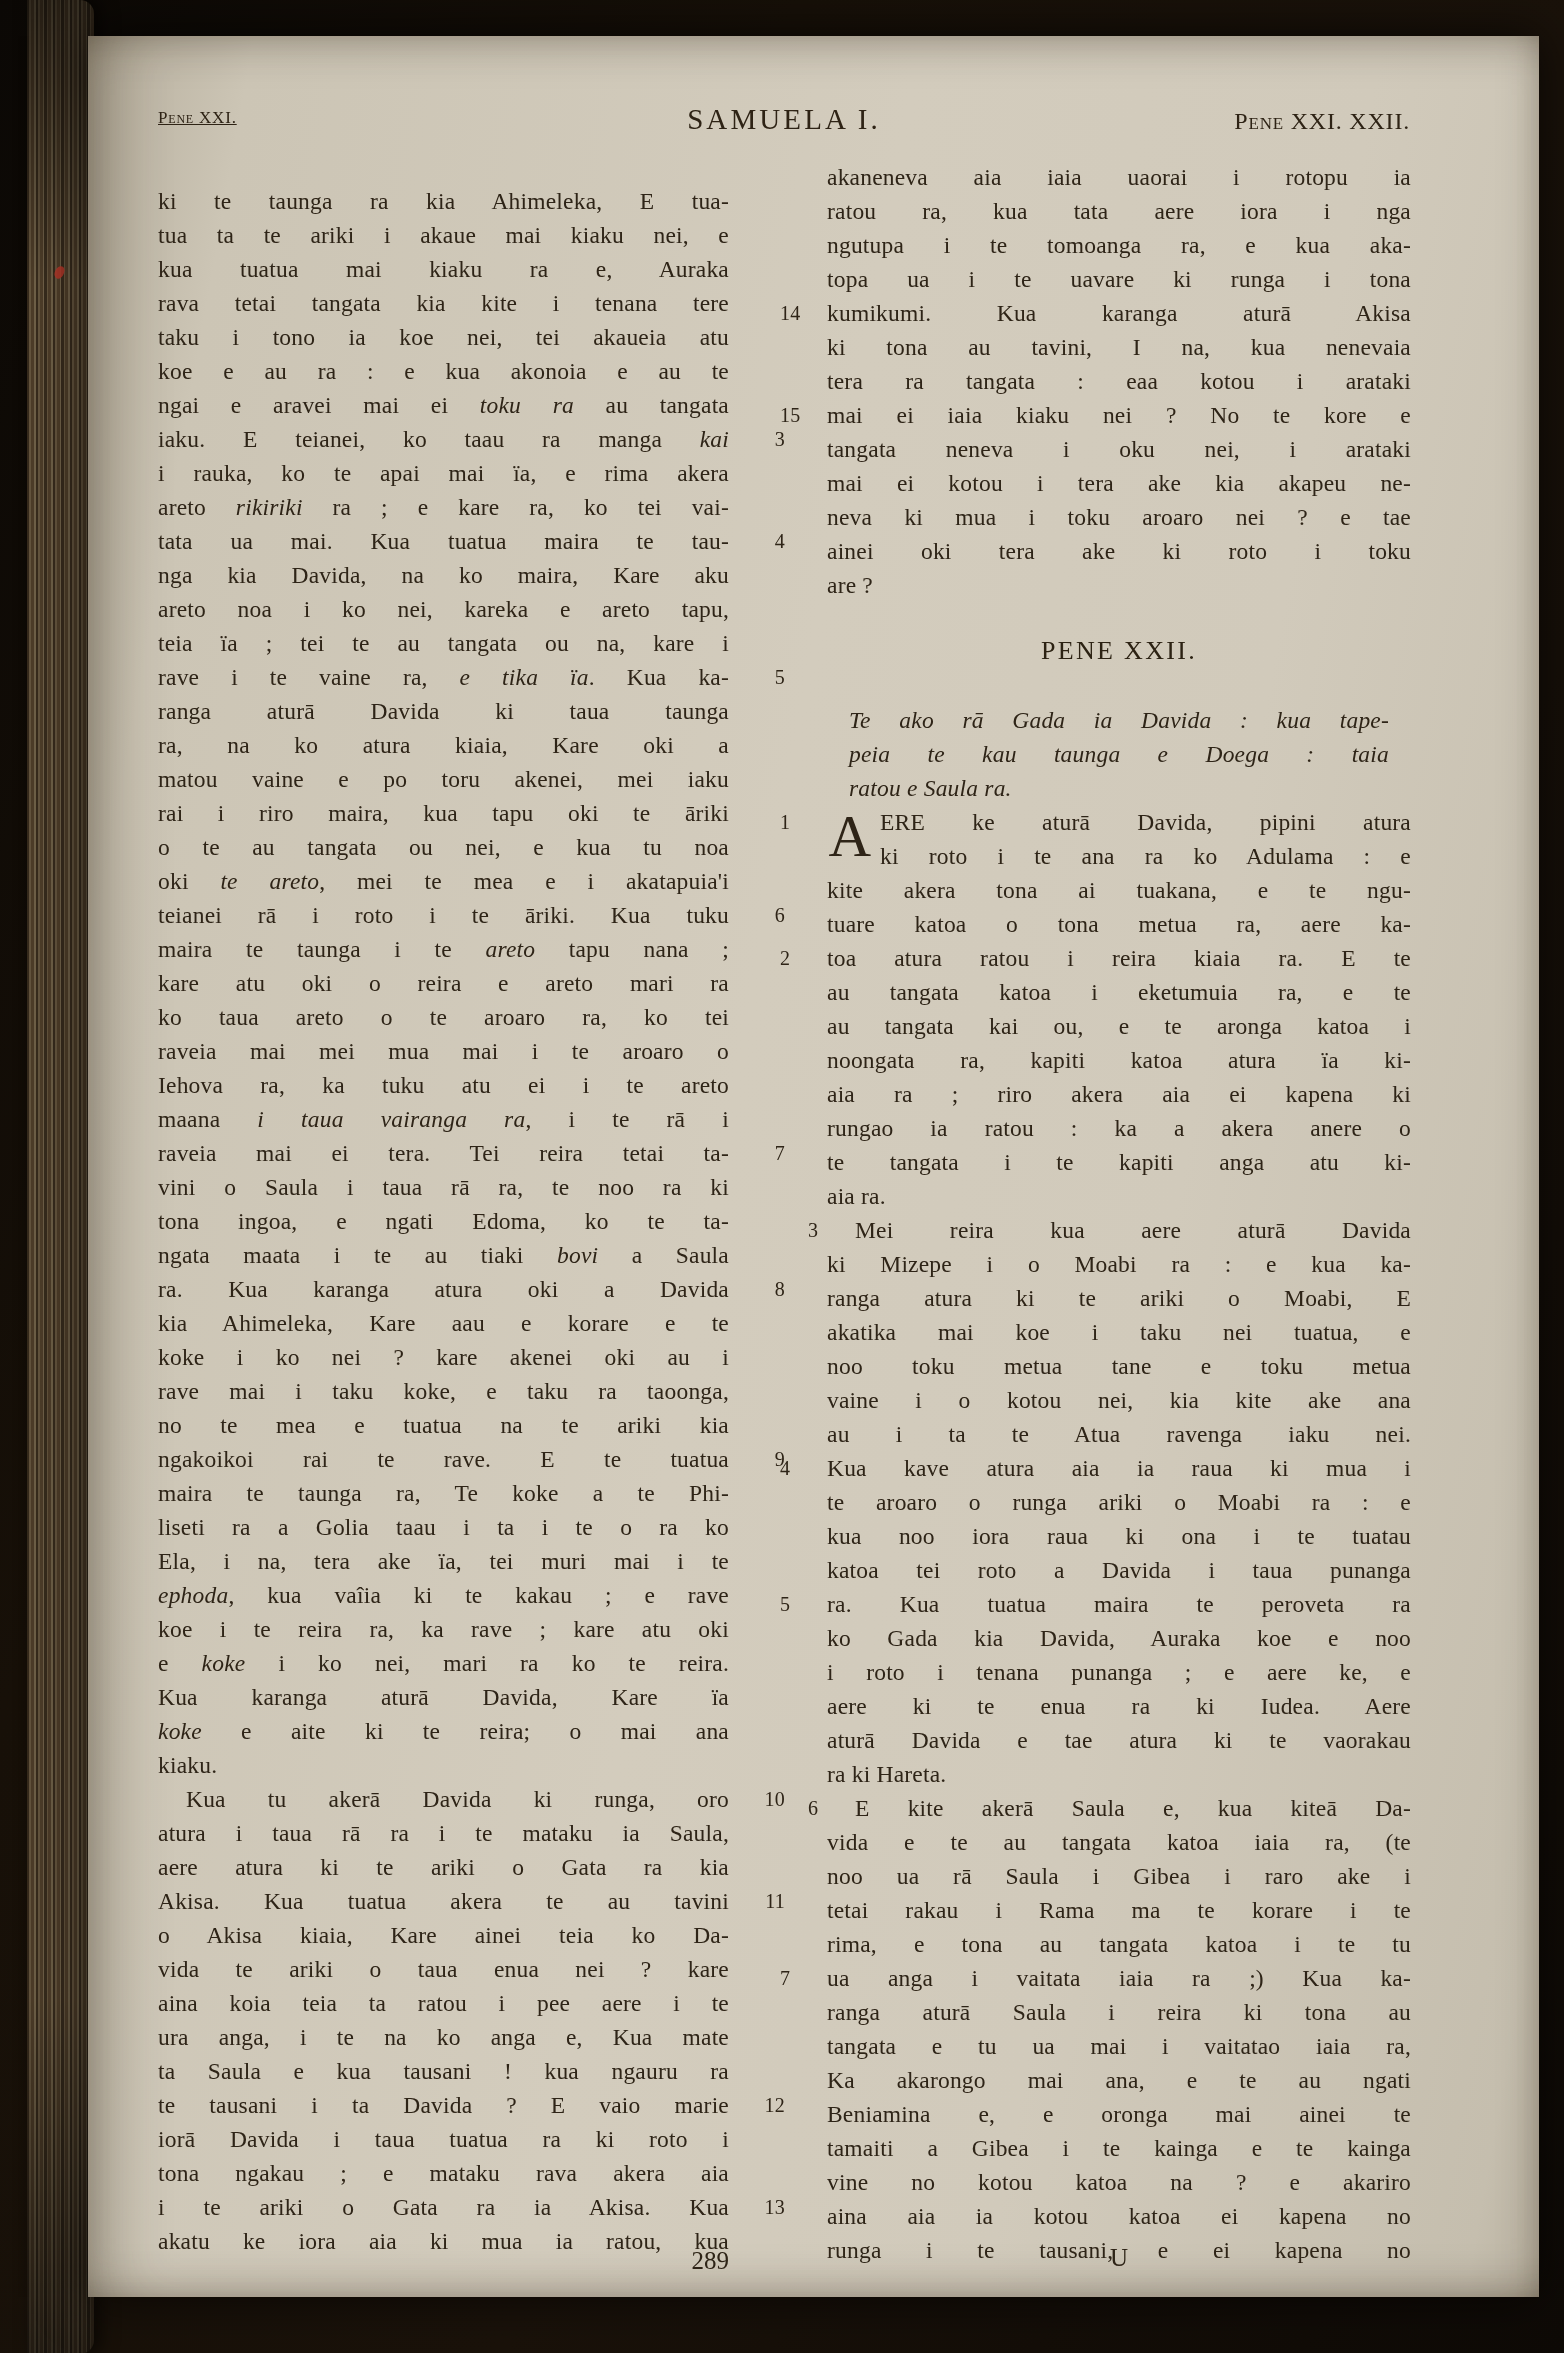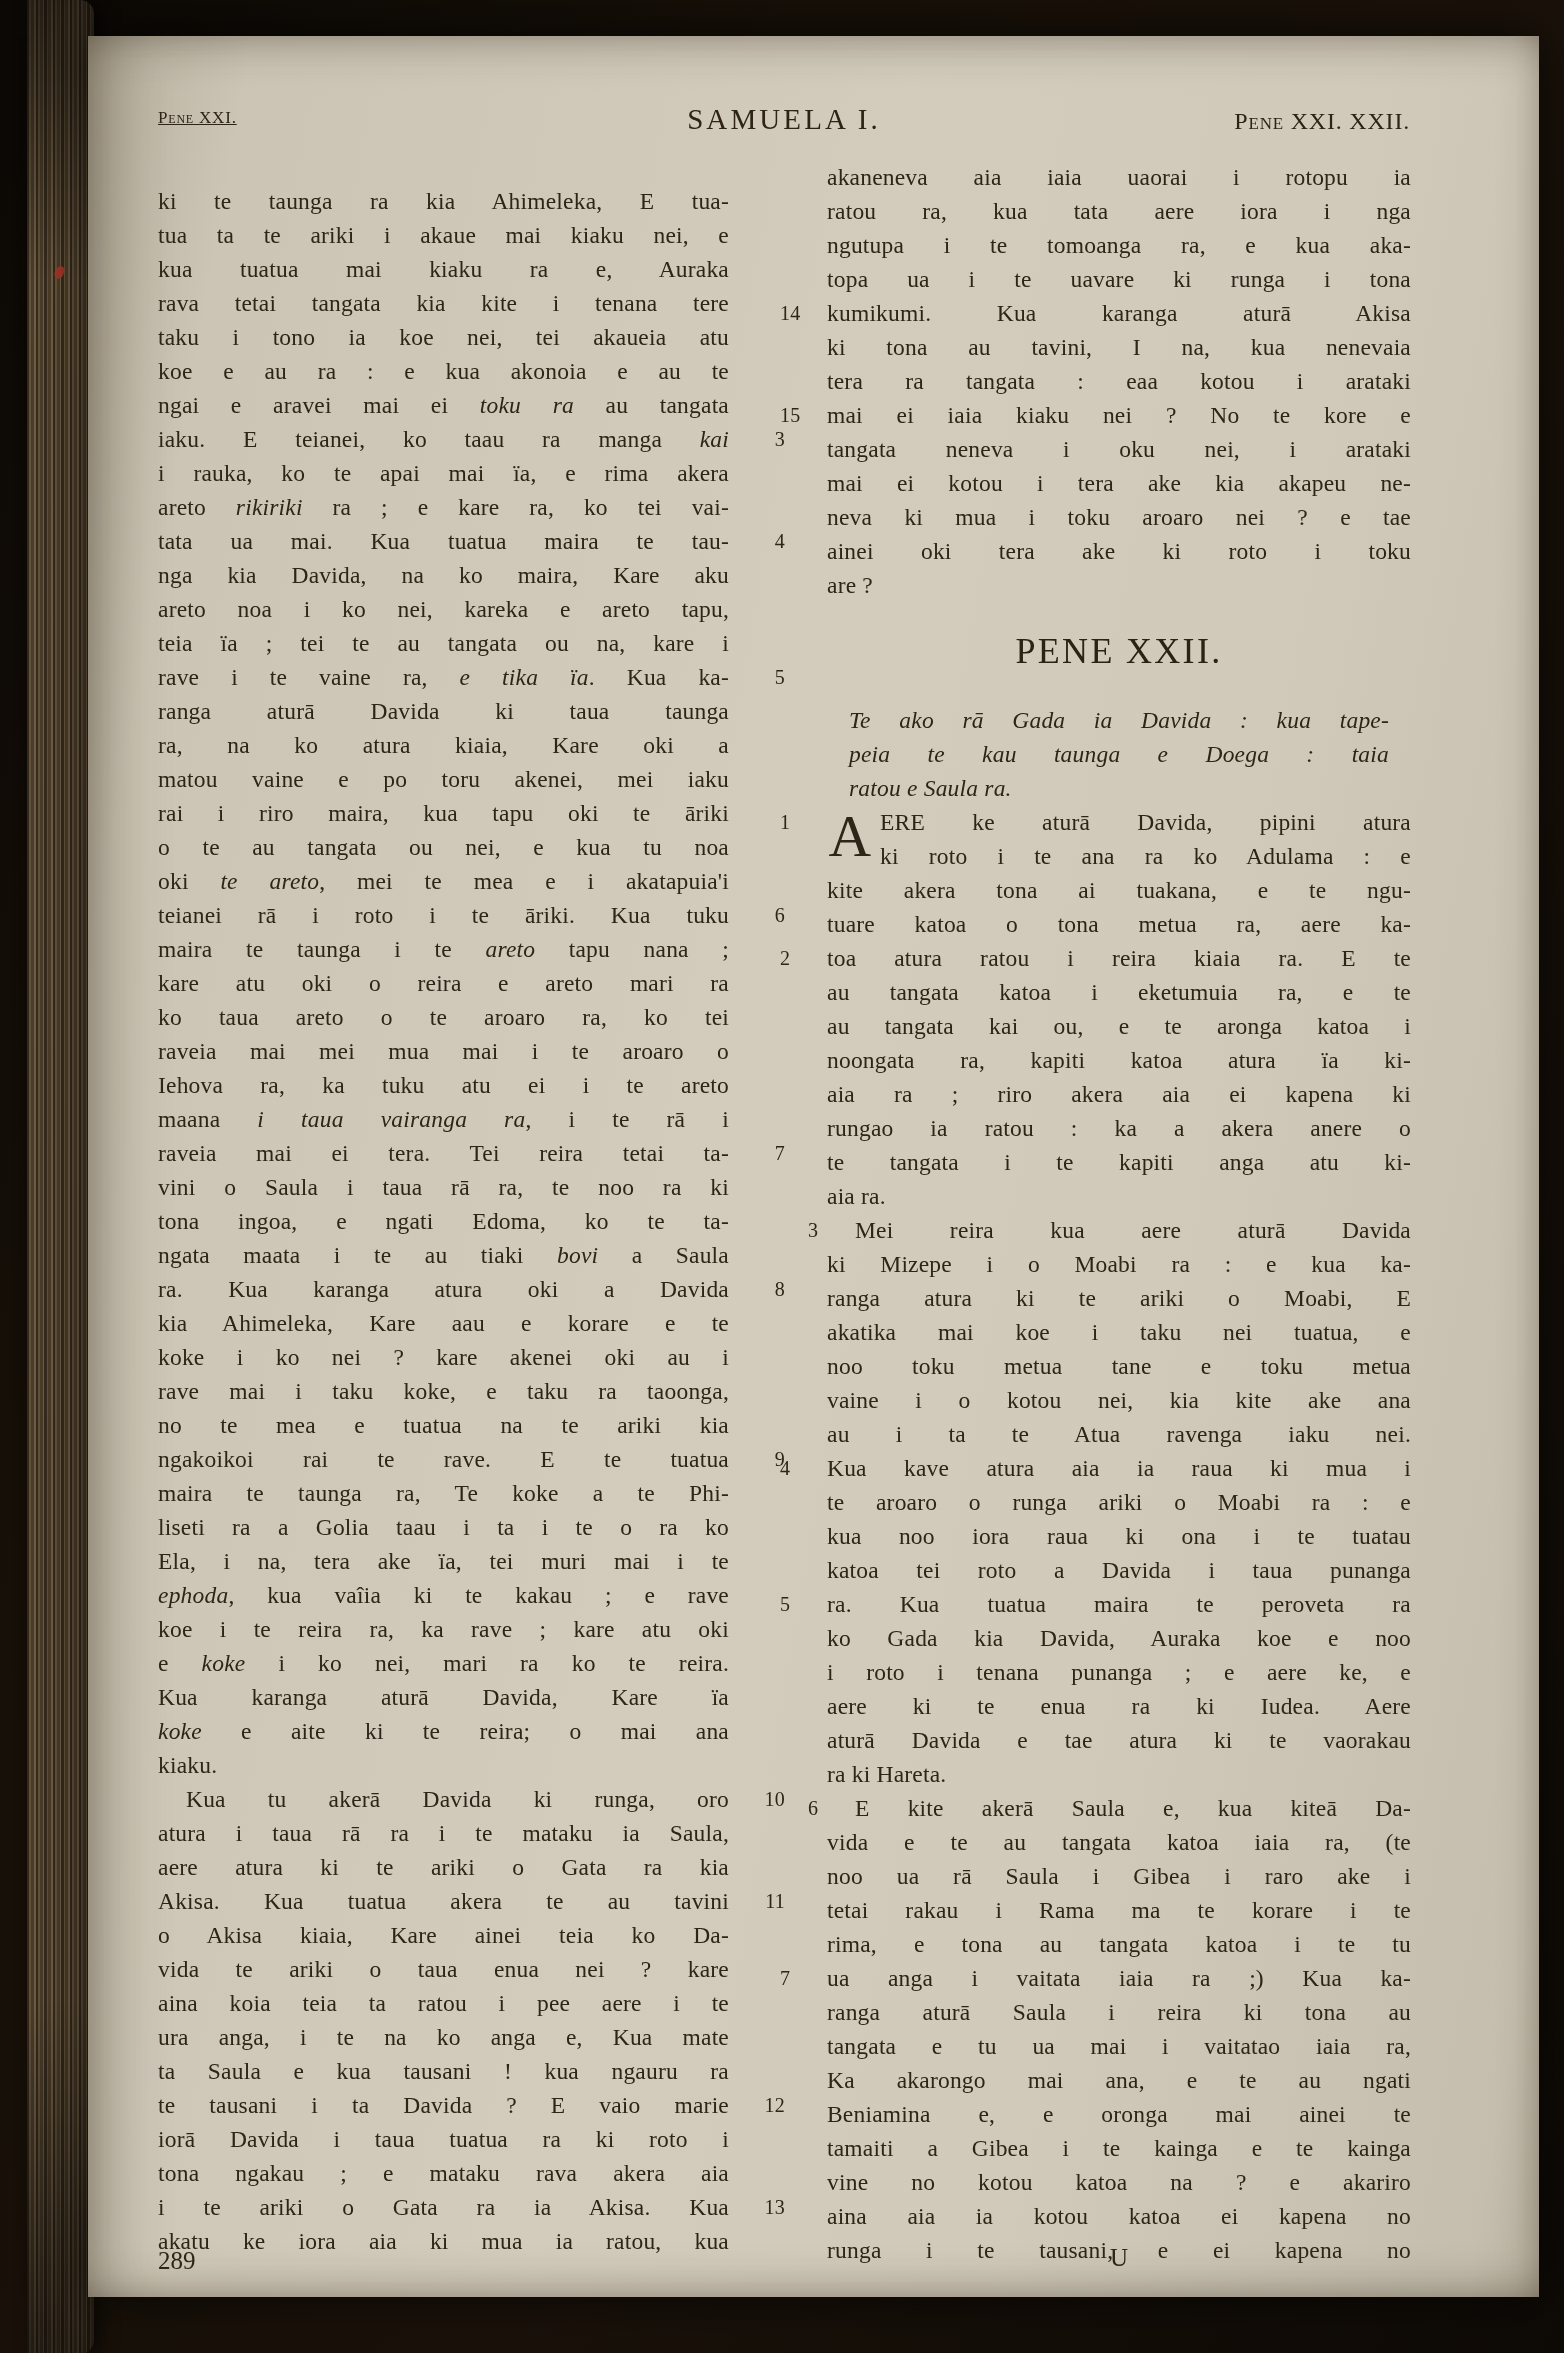--- a/index.html
+++ b/index.html
@@ -43,29 +43,29 @@
   .line{position:relative;height:34px;text-align:justify;text-align-last:justify;}
   .line i{font-style:italic;}
   .nj{text-align-last:left !important;}
   .indent{text-indent:28px;}
   .vnum{position:absolute;top:0;font-size:20px;color:#2e2417;}
   .col-left .vnum{right:-56px;}
   .col-right .vnum{left:-47px;}
   .chapter{
     height:73px;padding-top:28px;line-height:42px;
     text-align:left;text-align-last:center !important;
-    font-size:36px;letter-spacing:2.3px;color:#2c2213;
+    font-size:26px;letter-spacing:2.3px;color:#2c2213;
   }
   .summary{font-style:italic;padding:0 22px;}
   .dcline{padding-left:53px;}
   .dropcap{
     position:absolute;left:1.6px;top:3.1px;font-size:59px;line-height:56px;
     font-style:normal;color:#2e2417;
   }
-  .footer-num{position:absolute;left:70px;width:571px;top:2211px;text-align:left;font-size:25px;color:#2e2417;}
+  .footer-num{position:absolute;left:70px;width:571px;top:2211px;text-align:right;font-size:25px;color:#2e2417;}
   .footer-sig{position:absolute;left:739px;width:584px;top:2208px;text-align:center;font-size:25px;color:#2e2417;}
 </style>
 </head>
 <body>
 
 <div class="stage">
   <div class="book-edges"></div>
   <div class="red-mark"></div>
 
   <div class="page">

